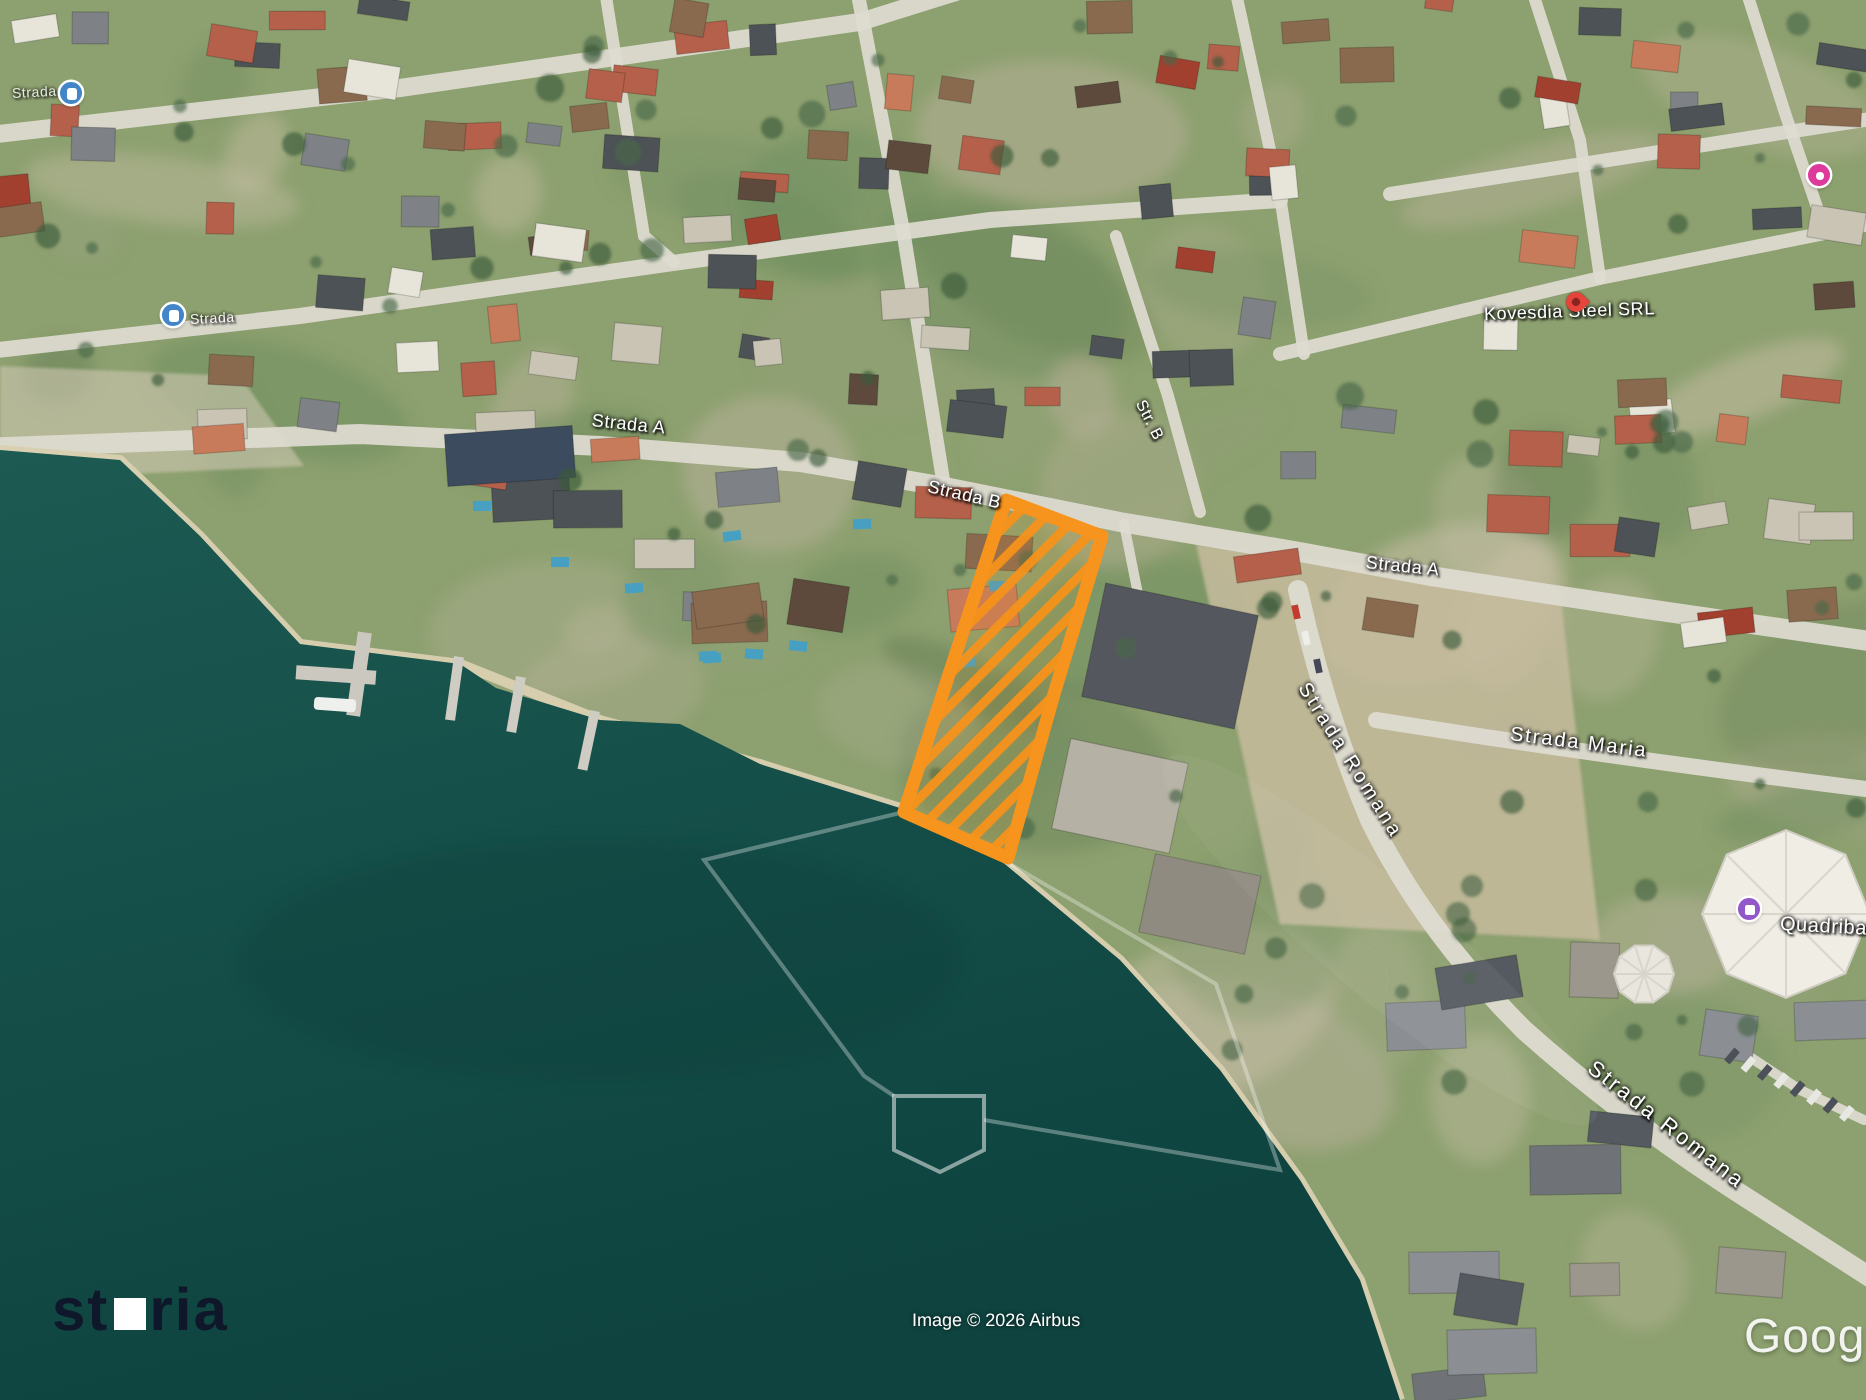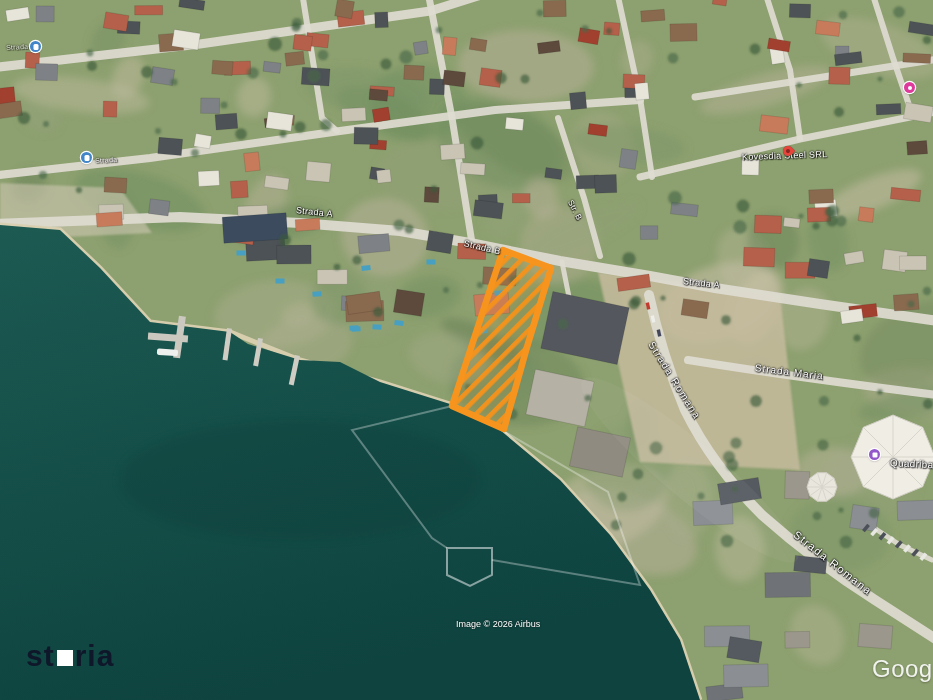--- a/index.html
+++ b/index.html
@@ -34,21 +34,21 @@
     position:absolute;left:50%;top:50%;transform:translate(-50%,-50%);
     width:4px;height:4px;border-radius:50%;background:rgba(60,10,10,.55);
   }
   #storia-logo{
     position:absolute;left:26px;top:641px;display:flex;align-items:baseline;
     color:#0f172a;font-size:30px;font-weight:700;letter-spacing:1px;line-height:1;
     pointer-events:none;
   }
   #storia-logo .sq{width:16px;height:16px;background:#fff;display:inline-block;margin:0 2px;}
   #attribution{
-    position:absolute;left:456px;top:619px;color:#fff;font-size:9px;
+    position:absolute;left:456px;top:655px;color:#fff;font-size:9px;
     text-shadow:0 0 2px rgba(0,0,0,.8);pointer-events:none;
   }
   #google-logo{
     position:absolute;left:872px;top:655px;color:rgba(255,255,255,.9);
     font-size:24px;font-weight:500;letter-spacing:.5px;
     text-shadow:0 1px 2px rgba(0,0,0,.3);pointer-events:none;white-space:nowrap;
   }
 </style>
 </head>
 <body>

